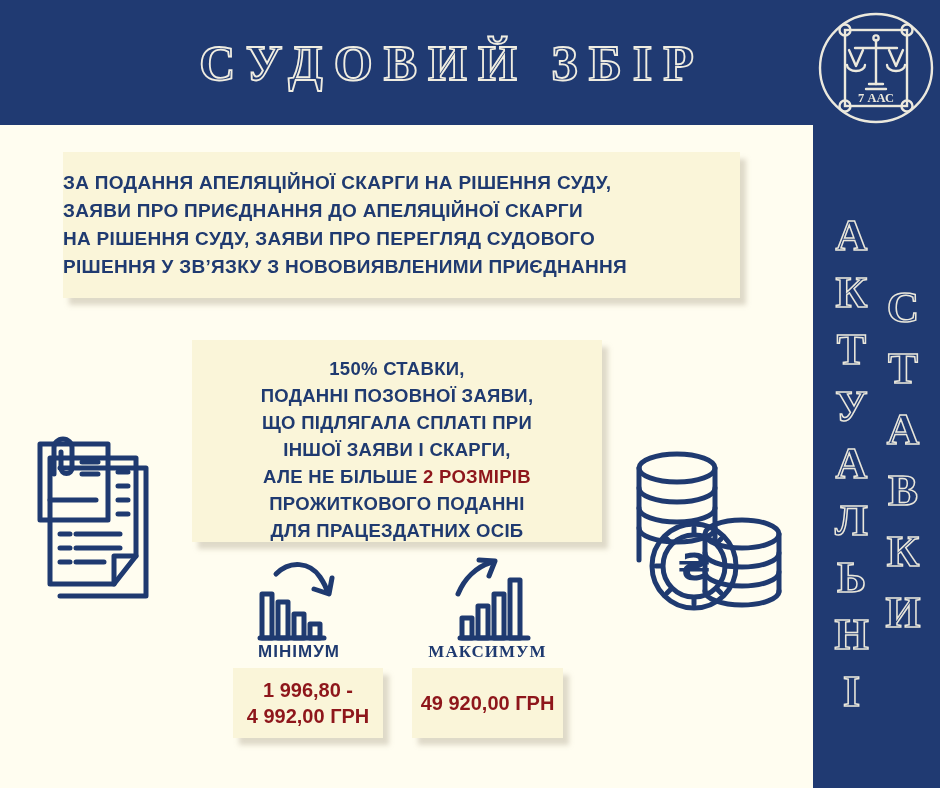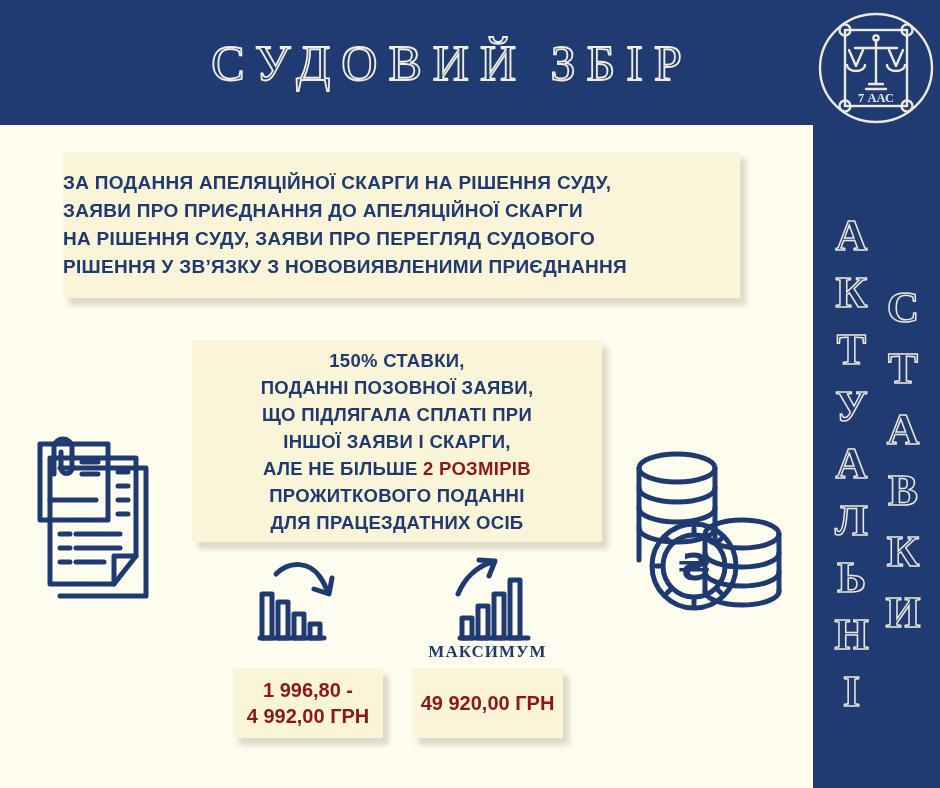--- a/index.html
+++ b/index.html
@@ -8,21 +8,21 @@
     position:relative; width:940px; height:788px; margin:0 auto;
     background:#fffdf0; overflow:hidden;
     font-family:"Liberation Sans", sans-serif;
   }
   .header { position:absolute; left:0; top:0; width:940px; height:125px; background:#203a72; }
   .side-band { position:absolute; left:813px; top:0; width:127px; height:788px; background:#203a72; }
 
   .main-title {
     position:absolute; left:0; top:0; width:904px; height:125px;
     display:flex; align-items:center; justify-content:center;
-    font-family:"Liberation Serif", serif; font-weight:normal;
+    font-family:"Liberation Serif", serif; font-weight:bold;
     font-size:50px; letter-spacing:11px;
     color:transparent; -webkit-text-stroke:1.8px #f0ede1;
     text-transform:uppercase; white-space:nowrap;
   }
 
   .logo { position:absolute; left:817px; top:12px; }
 
   .vert-word {
     position:absolute;
     writing-mode:vertical-rl; text-orientation:upright;
@@ -35,21 +35,21 @@
 
   .ybox {
     position:absolute; background:#faf5d9;
     box-shadow:6px 7px 5px rgba(160,152,125,0.35);
   }
   .case-box { left:63px; top:152px; width:677px; height:146px; padding-top:17px; }
   .case-box .ln {
     text-align:left; font-weight:bold; font-size:19px; line-height:28px;
     color:#1f3a70; letter-spacing:0.3px;
   }
-  .rate-box { left:192px; top:340px; width:410px; height:202px; padding-top:7px; }
+  .rate-box { left:192px; top:340px; width:410px; height:202px; padding-top:15px; }
   .rate-box .ln {
     text-align:center; font-weight:bold; font-size:18.5px; line-height:27px;
     color:#1f3a70; letter-spacing:0.3px;
   }
   .red { color:#8e161b; }
 
   .min-label, .max-label {
     position:absolute; text-align:center; font-weight:bold; font-size:17px;
     color:#1f3a70; letter-spacing:1px;
   }
@@ -158,20 +158,21 @@
     <svg width="92" height="86" viewBox="0 0 92 86">
       <path class="icon-stroke" stroke-width="4.5" d="M8,81 H72"></path>
       <rect class="icon-stroke" stroke-width="4.5" x="10" y="37" width="10" height="44"></rect>
       <rect class="icon-stroke" stroke-width="4.5" x="26" y="45" width="10" height="36"></rect>
       <rect class="icon-stroke" stroke-width="4.5" x="42" y="57" width="10" height="24"></rect>
       <rect class="icon-stroke" stroke-width="4.5" x="58" y="67" width="10" height="14"></rect>
       <path class="icon-stroke" stroke-width="4.5" d="M24,17 C38,3 58,5 68,20 C72,26 74,30 75,34"></path>
       <path class="icon-stroke" stroke-width="4.5" d="M62,32 L77,37 L80,21"></path>
     </svg>
   </div>
+  <div class="min-label">МІНІМУМ</div>
   <div class="ybox price-box min">
     <div>1 996,80 -</div>
     <div>4 992,00 ГРН</div>
   </div>
 
   <div style="position:absolute; left:448px; top:555px;">
     <svg width="92" height="88" viewBox="0 0 92 88">
       <path class="icon-stroke" stroke-width="4.5" d="M12,83 H80"></path>
       <rect class="icon-stroke" stroke-width="4.5" x="14" y="63" width="10" height="20"></rect>
       <rect class="icon-stroke" stroke-width="4.5" x="30" y="51" width="10" height="32"></rect>

